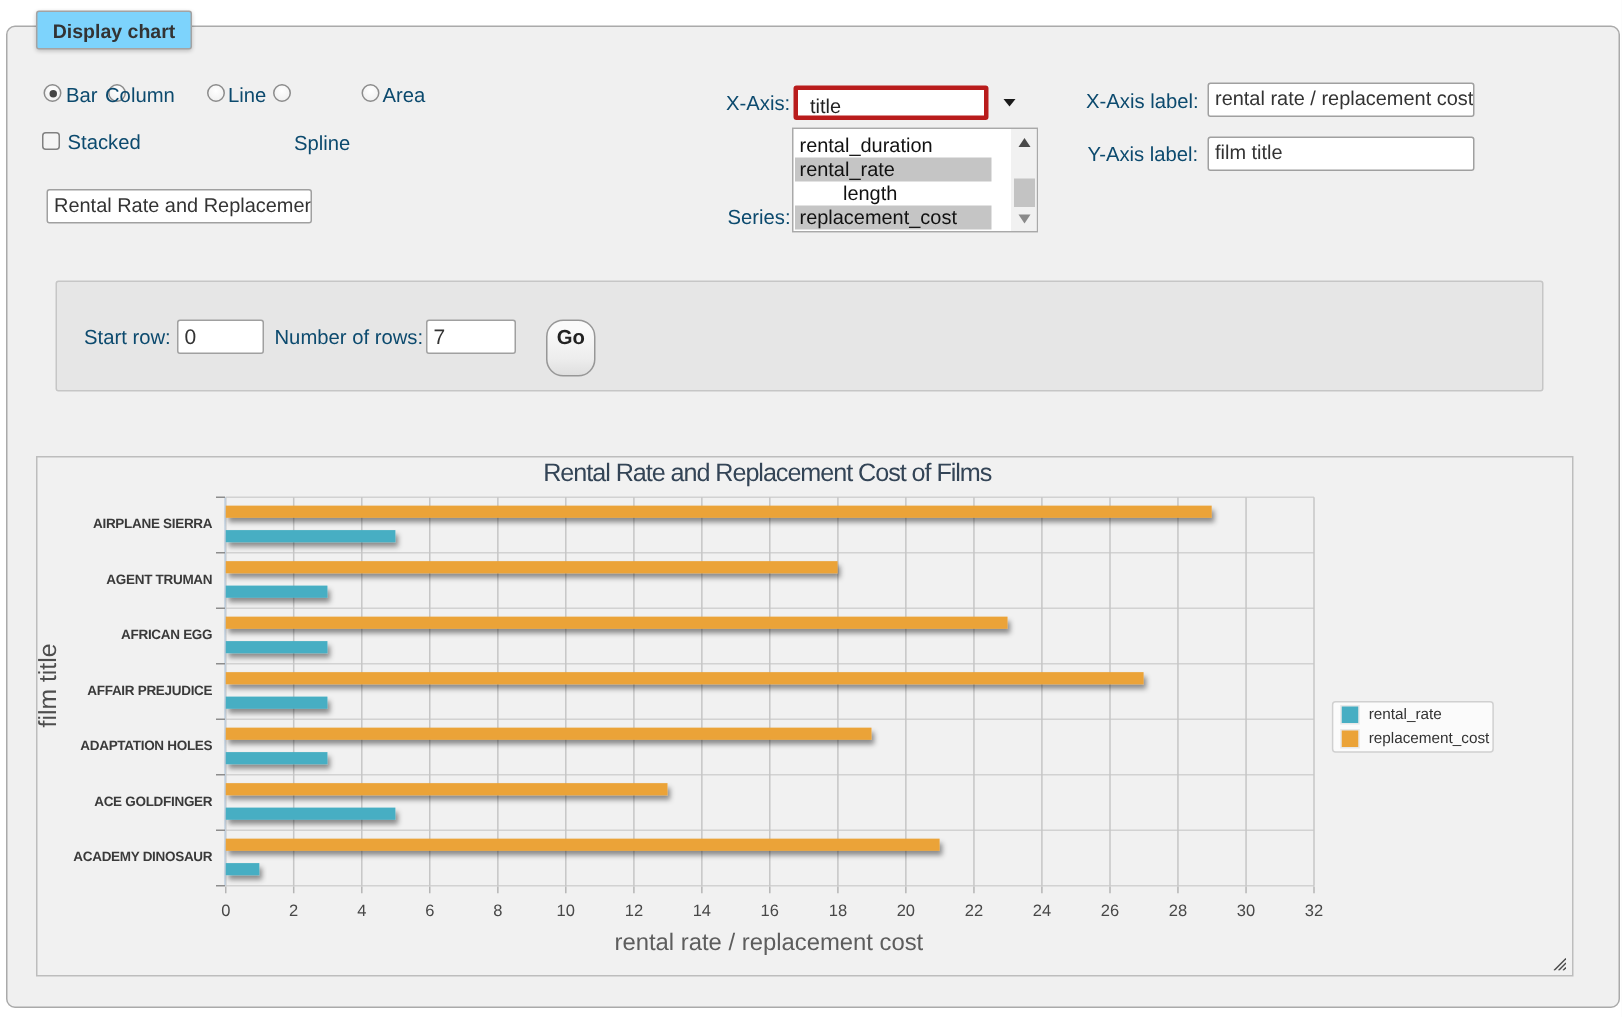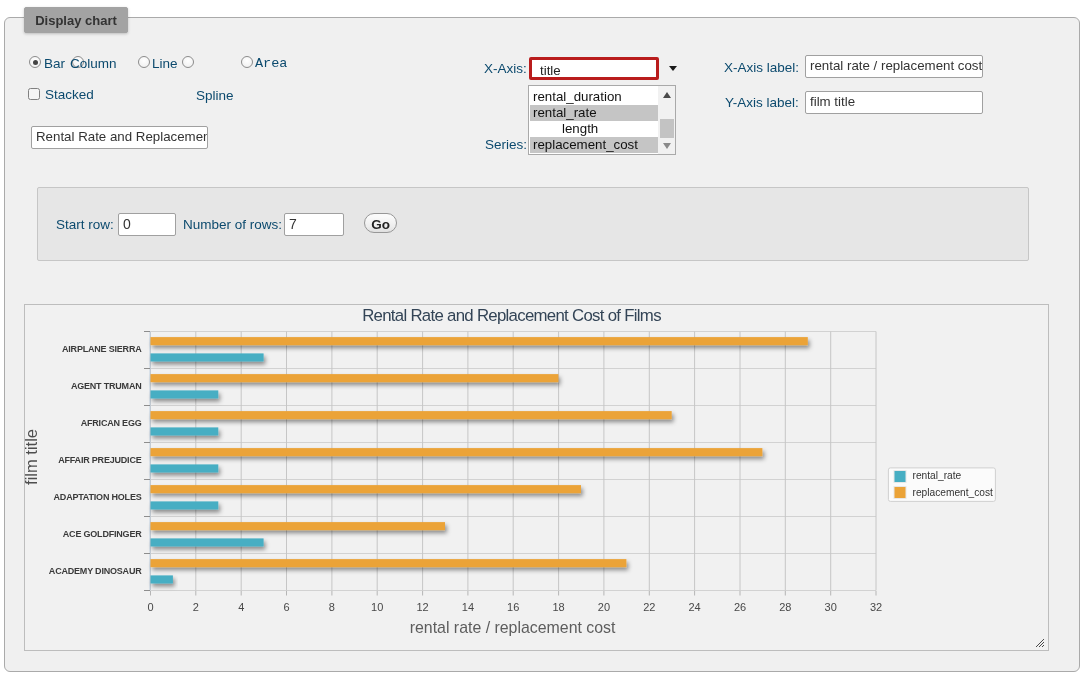--- a/index.html
+++ b/index.html
@@ -1,51 +1,51 @@
 <!DOCTYPE html>
 <html><head>
 <meta charset="utf-8">
 <style>
   * { margin:0; padding:0; box-sizing:border-box; }
   html,body { width:1081px; height:681px; background:#ffffff; font-family:"Liberation Sans", sans-serif; }
   .abs { position:absolute; }
   #fieldset { left:4px; top:17px; width:1076px; height:655px; background:#f0f0f0; border:1px solid #aaaaaa; border-radius:6px; }
-  #legendbox { left:24px; top:7px; width:104px; height:26px; background:#a3a3a3; border:1px solid #a3a3a3; border-radius:2px; box-shadow:0 1px 3px rgba(0,0,0,0.22); font-size:13px; font-weight:bold; color:#333; text-align:center; line-height:25px; }
+  #legendbox { left:24px; top:7px; width:104px; height:26px; background:#7dd3fc; border:1px solid #a3a3a3; border-radius:2px; box-shadow:0 1px 3px rgba(0,0,0,0.22); font-size:13px; font-weight:bold; color:#333; text-align:center; line-height:25px; }
   .lbl { font-size:13.5px; color:#0c4a6e; }
   .radio { width:12px; height:12px; border-radius:50%; border:1px solid #8c8c8c; background:radial-gradient(circle at 50% 35%, #ffffff 0%, #ededed 100%); }
   .radio.on::after { content:""; position:absolute; left:2.5px; top:2.5px; width:5px; height:5px; border-radius:50%; background:#444; }
   .checkbox { width:12px; height:12px; border:1.5px solid #808080; border-radius:2.5px; background:#f4f4f4; }
   .tinput { background:#ffffff; border:1px solid #a0a0a0; border-radius:2px; font-size:13.3px; color:#333; line-height:20px; padding-left:4px; white-space:nowrap; overflow:hidden; }
   #selectbox { left:529px; top:57px; width:130px; height:23px; background:#ffffff; border:3px solid #b91c1c; border-radius:2px; font-size:13.3px; color:#222; line-height:21px; padding-left:8px; }
   #selarrow { left:669px; top:66px; width:0; height:0; border-left:4px solid transparent; border-right:4px solid transparent; border-top:5.5px solid #1a1a1a; }
-  #serieslist { left:528px; top:85px; width:148px; height:70px; background:#ffffff; border:1px solid #a9a9a9; }
+  #serieslist { left:528px; top:85px; width:164px; height:70px; background:#ffffff; border:1px solid #a9a9a9; }
   .sitem { position:absolute; left:1px; width:131px; height:16px; font-size:13.3px; color:#111; line-height:15px; padding-left:3px; white-space:nowrap; }
   .sitem.sel { background:#c5c5c5; }
   #sscroll { position:absolute; right:0; top:0; width:17px; height:68px; background:#f1f1f1; }
   .sarrow { position:absolute; left:4.5px; width:0; height:0; border-left:4px solid transparent; border-right:4px solid transparent; }
   #sthumb { position:absolute; left:1.5px; top:33px; width:14px; height:19px; background:#c3c3c3; }
   #startpanel { left:37px; top:187px; width:992px; height:74px; background:#e6e6e6; border:1px solid #c6c6c6; border-radius:2px; }
-  #gobtn { left:364px; top:213px; width:33px; height:20px; border:1px solid #979797; border-radius:11.5px; background:linear-gradient(#fafafa 15%,#ededed 70%,#dfdfdf); font-size:13.5px; font-weight:bold; color:#222; text-align:center; line-height:22px; }
+  #gobtn { left:364px; top:213px; width:33px; height:38px; border:1px solid #979797; border-radius:11.5px; background:linear-gradient(#fafafa 15%,#ededed 70%,#dfdfdf); font-size:13.5px; font-weight:bold; color:#222; text-align:center; line-height:22px; }
   #chartbox { left:24px; top:304px; width:1025px; height:347px; background:#f1f1f1; border:1px solid #bdbdbd; }
 </style>
 </head>
 <body>
 <div id="fieldset" class="abs"></div>
 <div id="legendbox" class="abs">Display chart</div>
 
 <div class="abs radio on" style="left:29px; top:56px;"></div>
 <div class="abs lbl" style="left:44px; top:56px;">Bar</div>
 <div class="abs radio" style="left:72px; top:56px;"></div>
 <div class="abs lbl" style="left:70px; top:56px;">Column</div>
 <div class="abs radio" style="left:138px; top:56px;"></div>
 <div class="abs lbl" style="left:152px; top:56px;">Line</div>
 <div class="abs radio" style="left:182px; top:56px;"></div>
 <div class="abs lbl" style="left:196px; top:48px;margin-top:40px;">Spline</div>
 <div class="abs radio" style="left:241px; top:56px;"></div>
-<div class="abs lbl" style="left:255px; top:56px;font-family:Liberation Mono, monospace;">Area</div>
+<div class="abs lbl" style="left:255px; top:56px;">Area</div>
 
 <div class="abs checkbox" style="left:28px; top:88px;"></div>
 <div class="abs lbl" style="left:45px; top:87px;">Stacked</div>
 
 <div class="abs tinput" style="left:31px; top:126px; width:177px; height:23px;">Rental Rate and Replacement Cost of Films</div>
 
 <div class="abs lbl" style="left:484px; top:61px;">X-Axis:</div>
 <div id="selectbox" class="abs">title</div>
 <div id="selarrow" class="abs"></div>
 

